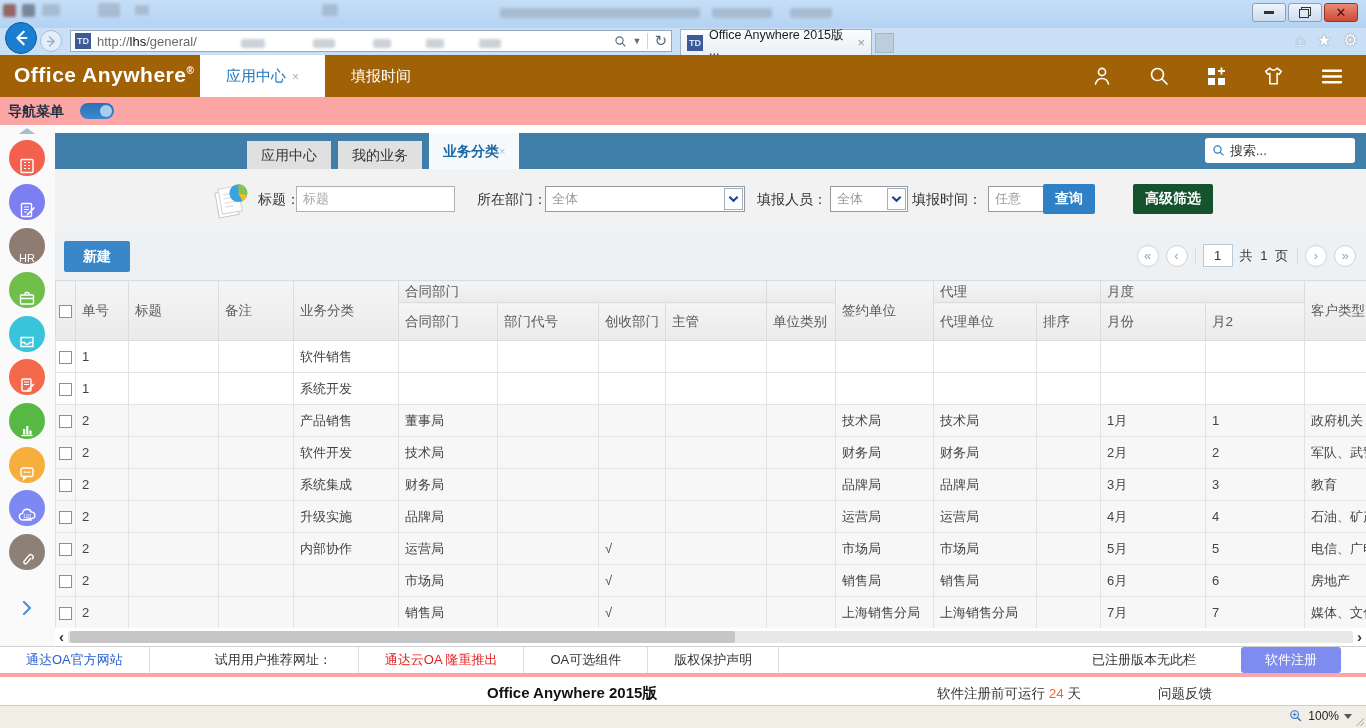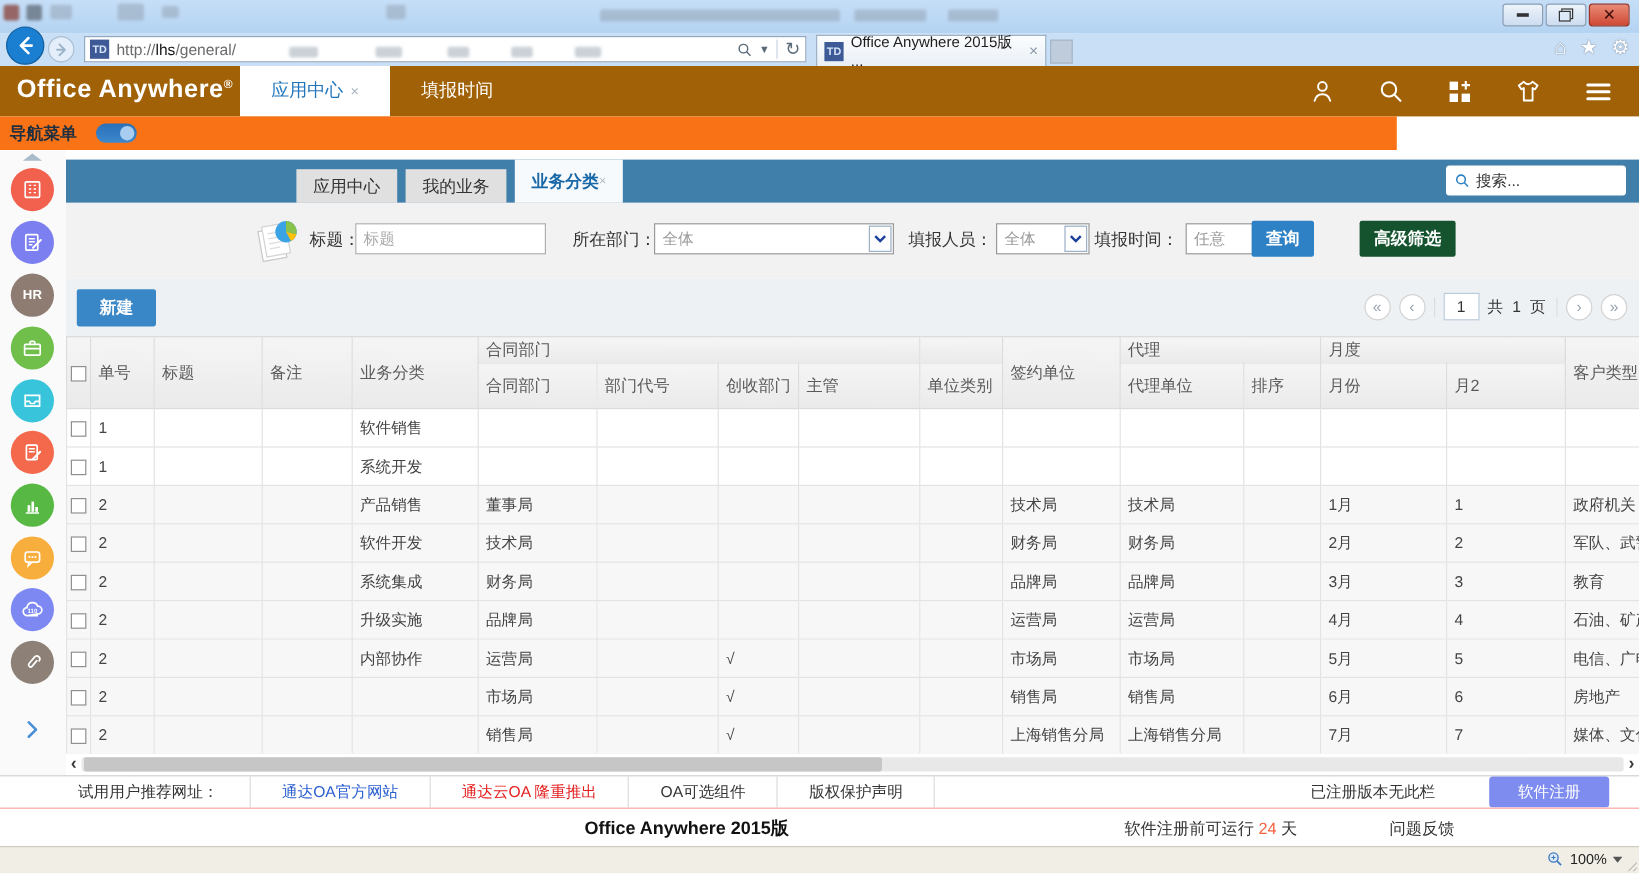--- a/index.html
+++ b/index.html
@@ -35,28 +35,28 @@
 
 #bluenav{position:absolute;left:0;top:55px;width:1366px;height:42px;background:#a16207}
 #logo{position:absolute;left:14px;top:8px;color:#fff;font-size:21px;font-weight:bold;letter-spacing:.5px}
 #logo sup{font-size:10px}
 .bn-tabs{position:absolute;left:200px;top:0;display:flex;height:42px}
 .bn-tab{height:42px;line-height:42px;padding:0 26px;color:#fff;font-size:15px}
 .bn-tab.active{background:#fff;color:#2175bc}
 .bn-tab .tclose{color:#a8b4c0;font-size:12px;margin-left:6px}
 .nav-icons{position:absolute;right:22px;top:0;height:42px;display:flex;gap:33px;align-items:center}
 
-#navstrip{position:absolute;left:0;top:97px;width:1164px;height:28px;background:#f97316}
+#navstrip{position:absolute;left:0;top:97px;width:1366px;height:28px;background:#fca5a5}
 #navstrip .lbl{position:absolute;left:8px;top:6px;font-size:14px;font-weight:bold;color:#1f2f3f}
 .toggle{position:absolute;left:80px;top:6px;width:34px;height:16px;border-radius:8px;background:linear-gradient(#2a70b8,#3d88cd)}
 .toggle::after{content:"";position:absolute;right:2px;top:2px;width:12px;height:12px;border-radius:50%;background:#a9cdf0}
 
 #sidebar{position:absolute;left:0;top:125px;width:55px;height:521px;background:#fafafa}
 .collapse-arrow{position:absolute;left:19px;top:3px;width:0;height:0;border-left:8px solid transparent;border-right:8px solid transparent;border-bottom:6px solid #a8bccb}
-.side-icon{position:absolute;left:9px;width:36px;height:36px;border-radius:50%;display:flex;align-items:center;justify-content:center;color:#fff;font-weight:bold;font-size:11px}
+.side-icon{position:absolute;left:9px;width:36px;height:36px;border-radius:50%;display:flex;align-items:flex-end;justify-content:center;color:#fff;font-weight:normal;font-size:11px}
 .side-expand{position:absolute;left:17px;top:473px}
 
 #main{position:absolute;left:55px;top:125px;width:1311px;height:521px;background:#fff;padding-top:8px;overflow:hidden}
 #ctabbar{height:36px;background:#417fab;display:flex;align-items:flex-end;padding-left:192px;position:relative}
 .c-tab{height:28px;line-height:28px;padding:0 14px;background:#e0e0e0;color:#333;font-size:14px;margin-right:7px}
 .c-tab.active{height:36px;line-height:36px;background:#f7fafc;color:#1968a8;font-weight:bold}
 .c-tab .tclose{color:#b3bcc4;font-weight:normal;font-size:11px;vertical-align:top}
 #searchbox{position:absolute;right:11px;top:5px;width:150px;height:25px;background:#fff;border-radius:3px;display:flex;align-items:center;padding:0 7px;gap:5px;font-size:13px;color:#333}
 
 #filterbar{height:63px;background:#f2f2f2;position:relative;font-size:14px}
@@ -91,21 +91,21 @@
 #hstrack{flex:1;height:12px;background:#e8e8e8;border-radius:2px;position:relative}
 #hsthumb{position:absolute;left:2px;top:0;width:665px;height:12px;background:#c6c6c6;border-radius:2px}
 
 #footlinks{position:absolute;left:0;top:646px;width:1366px;height:27px;background:#fff;border-top:1px solid #d0d0d0;display:flex;align-items:center;font-size:13px}
 #footlinks .fcell{height:27px;line-height:26px;padding:0 26px;border-right:1px solid #ddd}
 #footlinks .first{padding-left:65px;color:#333}
 .link-blue{color:#2a5fd0}.link-red{color:#e51c1c}.link-dark{color:#333}
 #footlinks .right{margin-left:auto;display:flex;align-items:center;gap:45px;padding-right:25px}
 #regnote{color:#333}
 #regbtn{width:100px;height:26px;background:#7e8cf0;color:#fff;border:none;border-radius:3px;font-size:13px;display:flex;align-items:center;justify-content:center}
-#footinfo{position:absolute;left:0;top:673px;width:1366px;height:32px;background:#fff;border-top:1px solid #fca5a5;font-size:13.5px;color:#333}
+#footinfo{position:absolute;left:0;top:673px;width:1366px;height:32px;background:#fff;border-top:4px solid #fca5a5;font-size:13.5px;color:#333}
 #product{position:absolute;left:487px;top:7px;font-size:15px;font-weight:bold;color:#111}
 #trial{position:absolute;left:937px;top:8px}
 #trial .days{color:#f4623e}
 #feedback{position:absolute;left:1158px;top:8px}
 
 #statusbar{position:absolute;left:0;top:705px;width:1366px;height:23px;background:#f1eee6;border-top:1px solid #cfccc2}
 #zoomctl{position:absolute;right:14px;top:3px;display:flex;align-items:center;gap:5px;font-size:12px;color:#222}
 .caret-down{width:0;height:0;border-left:4px solid transparent;border-right:4px solid transparent;border-top:5px solid #555}
 .grip{position:absolute;right:2px;bottom:2px;width:8px;height:8px;opacity:.5;background:
 linear-gradient(135deg,transparent 50%,#9a9a9a 50%,#9a9a9a 60%,transparent 60%,transparent 75%,#9a9a9a 75%,#9a9a9a 85%,transparent 85%)}
@@ -571,22 +571,22 @@
   <div id="hscroll">
     <span class="hsarrow">‹</span>
     <div id="hstrack">
         <div id="hsthumb"></div>
       </div>
     <span class="hsarrow">›</span>
   </div>
 </div>
 
 <div id="footlinks">
+  <span class="fcell link-blue">通达OA官方网站</span>
   <span class="fcell first">试用用户推荐网址：</span>
-  <span class="fcell link-blue">通达OA官方网站</span>
   <span class="fcell link-red">通达云OA 隆重推出</span>
   <span class="fcell link-dark">OA可选组件</span>
   <span class="fcell link-dark">版权保护声明</span>
   <span class="right">
     <span id="regnote">已注册版本无此栏</span>
     <button id="regbtn">软件注册</button>
   </span>
 </div>
 
 <div id="footinfo">

